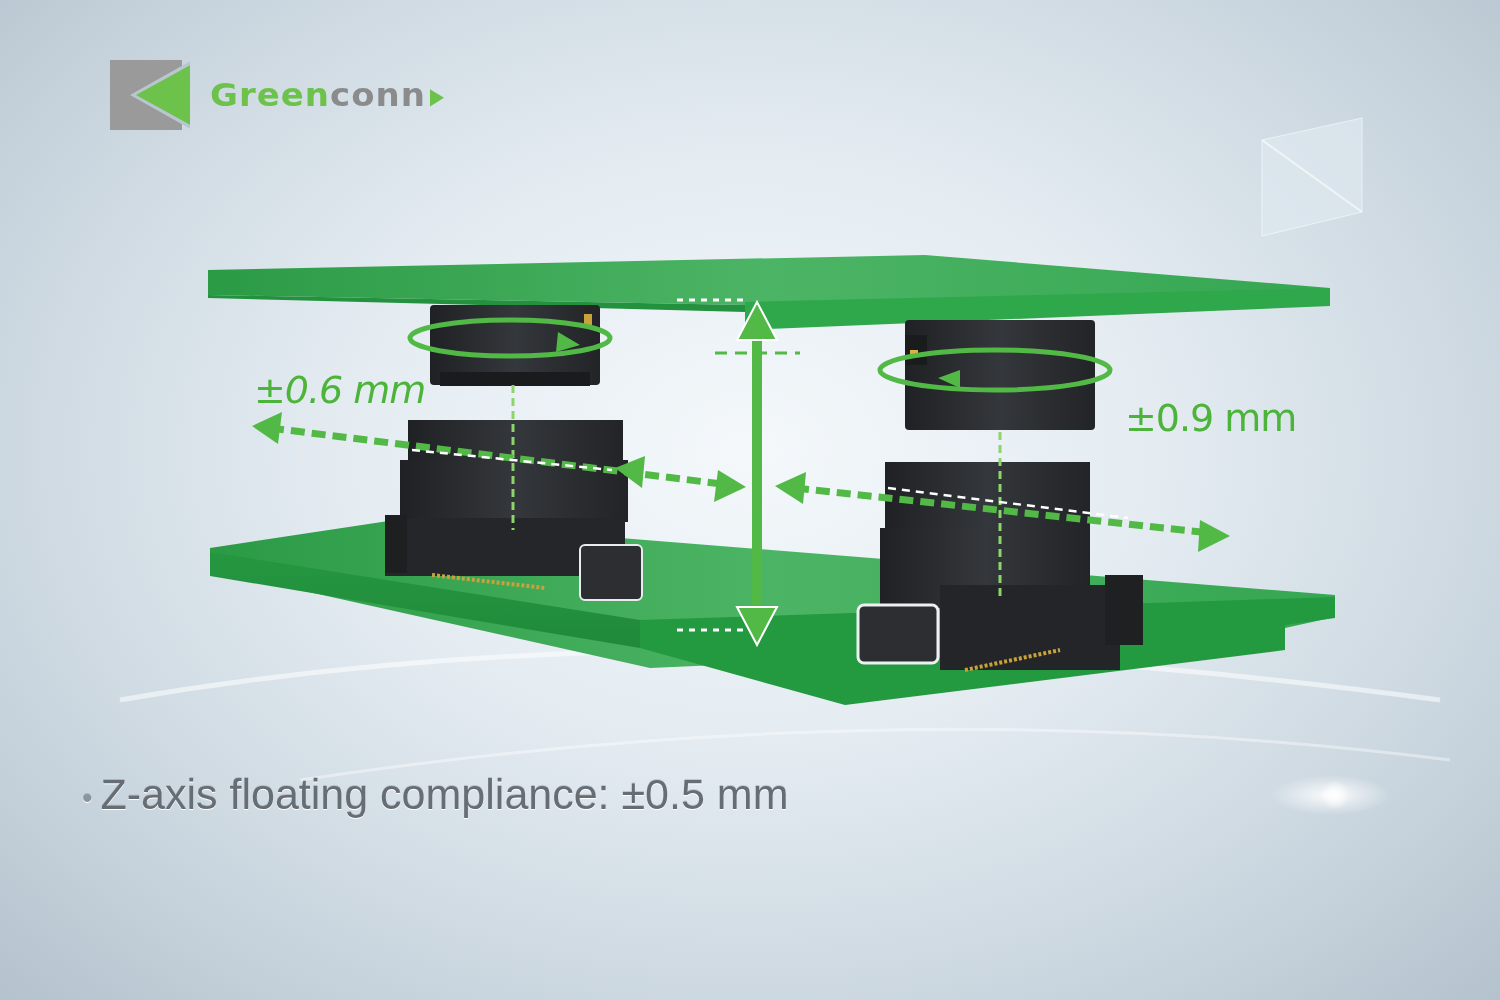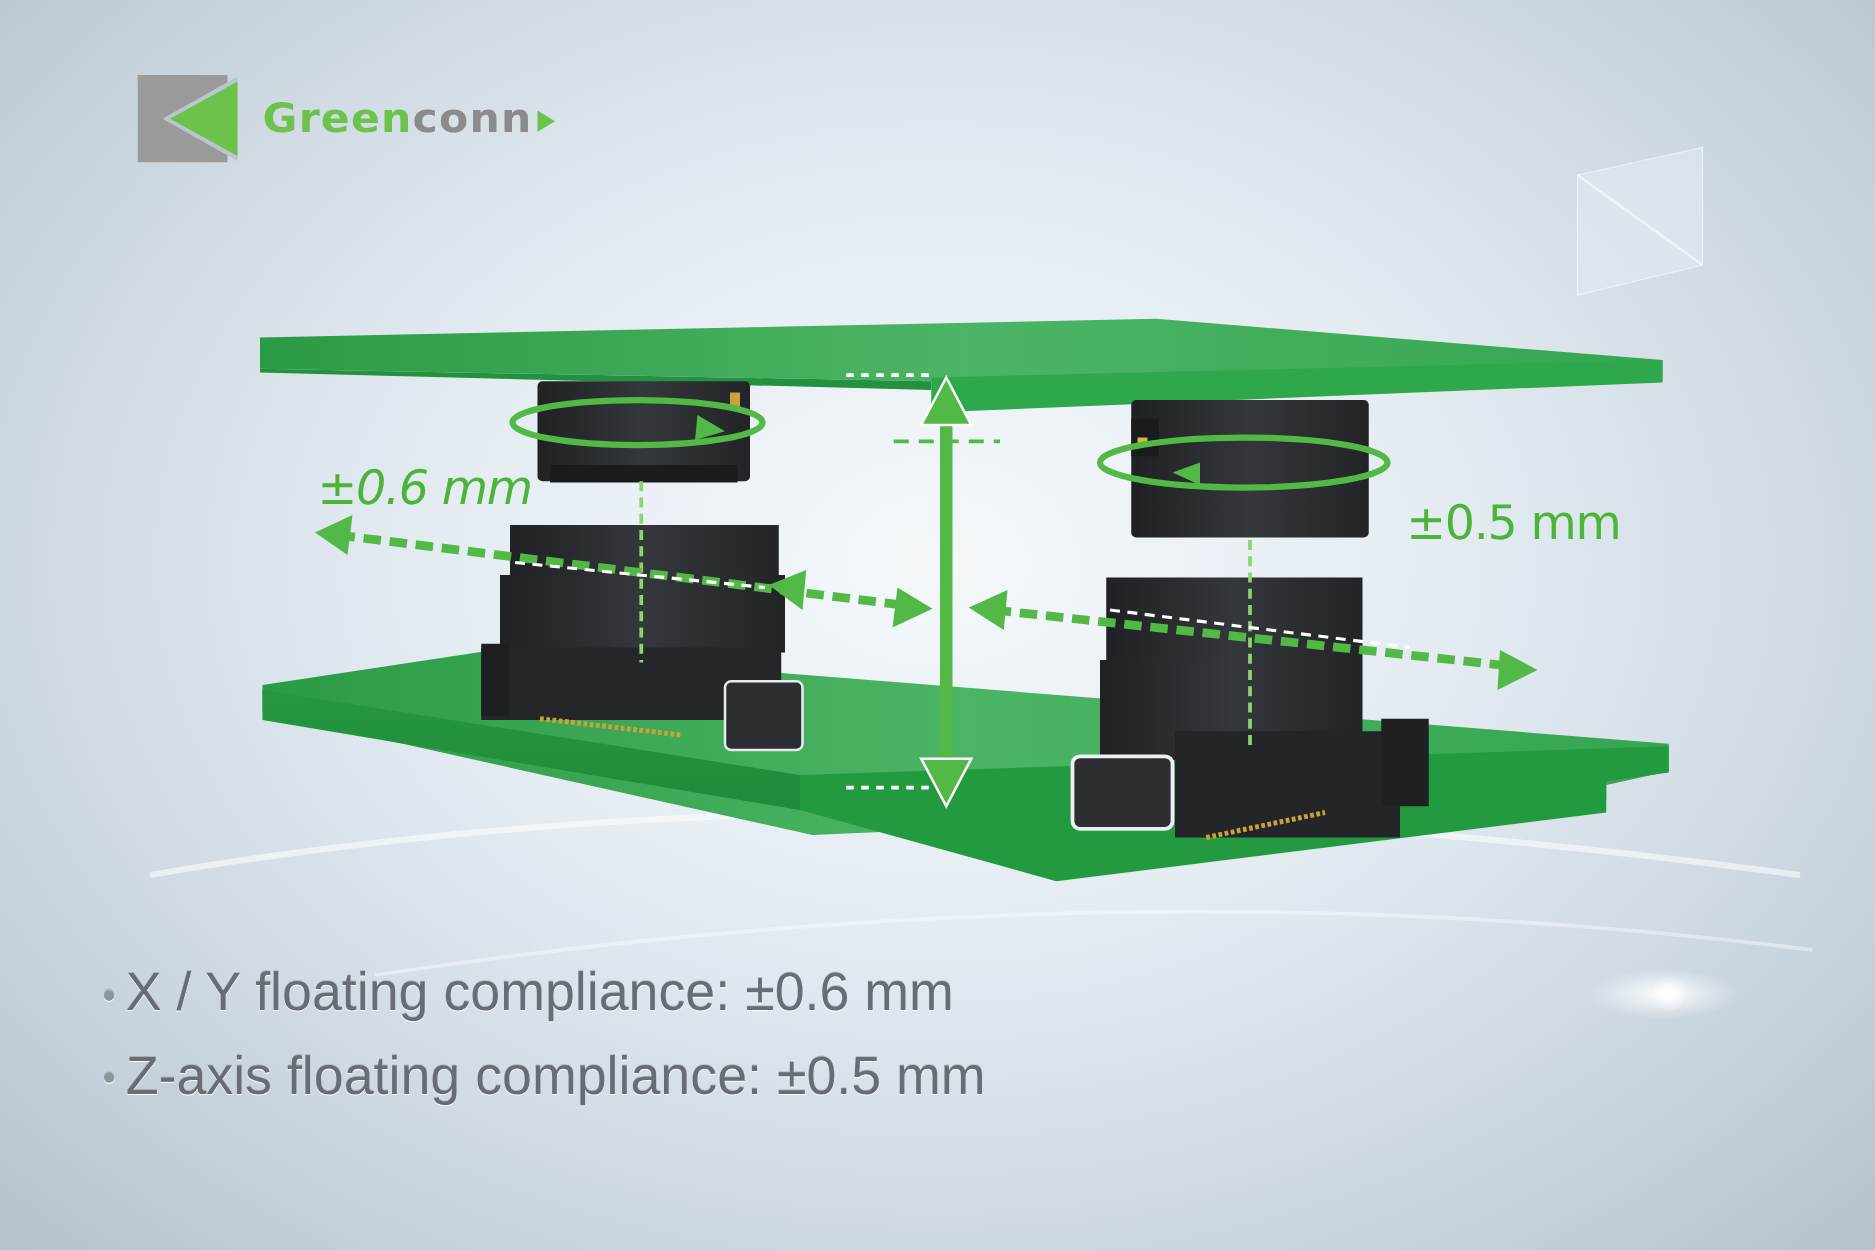--- a/index.html
+++ b/index.html
@@ -151,24 +151,21 @@
     <line x1="677" y1="300" x2="745" y2="300" stroke="#ffffff" stroke-width="3" stroke-dasharray="6 6"></line>
     <line x1="677" y1="630" x2="745" y2="630" stroke="#ffffff" stroke-width="3" stroke-dasharray="6 6"></line>
     <line x1="715" y1="353" x2="800" y2="353" stroke="#52b947" stroke-width="3" stroke-dasharray="12 8"></line>
     <rect x="752" y="335" width="10" height="270" fill="#52b947"></rect>
     <polygon points="757,302 737,340 777,340" fill="#52b947" stroke="#ffffff" stroke-width="2"></polygon>
     <polygon points="757,645 737,607 777,607" fill="#52b947" stroke="#ffffff" stroke-width="2"></polygon>
   </g>
 </svg>
 
 <div class="label-dim" style="left:254px; top:368px;font-style:italic;">±0.6 mm</div>
-<div class="label-dim" style="left:1125px; top:396px;">±0.5 mm</div>
+<div class="label-dim" style="left:1125px; top:396px;">±0.9 mm</div>
 
 <div class="sparkle"></div>
 
 <div class="bullets">
-  <div class="bullet">
-    <span class="dot">•</span><span>X / Y floating compliance: ±0.6 mm</span>
-  </div>
   <div class="bullet">
     <span class="dot">•</span><span>Z-axis floating compliance:  ±0.5 mm</span>
   </div>
 </div>
 
 </body></html>

